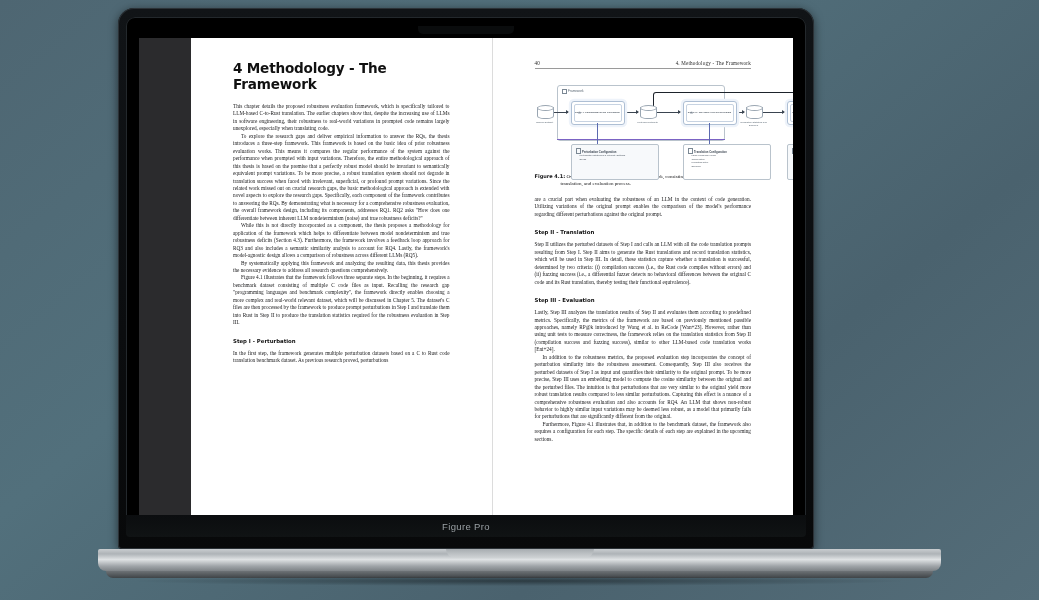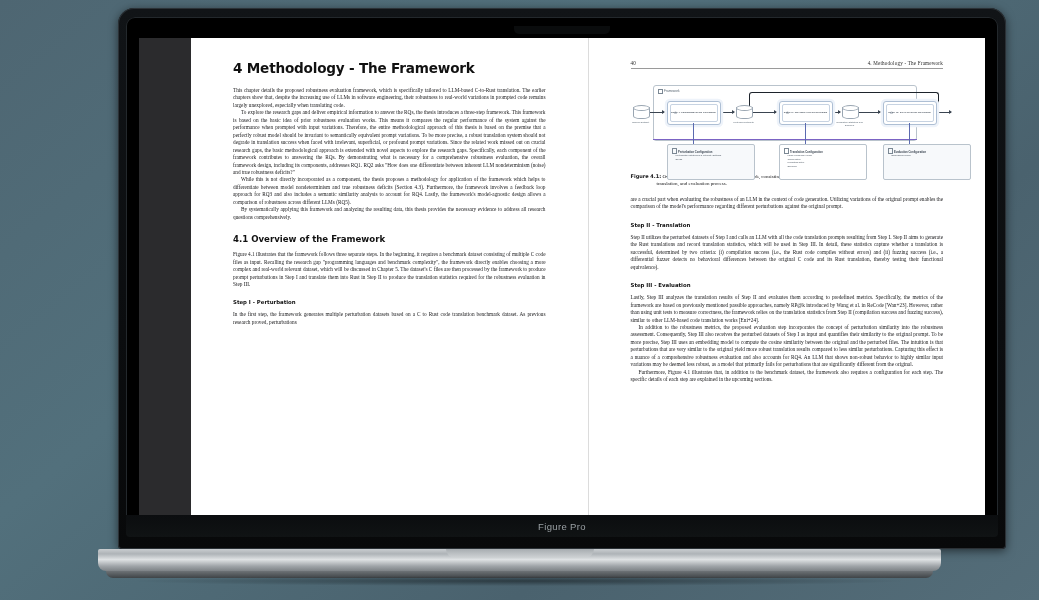--- a/index.html
+++ b/index.html
@@ -10,21 +10,21 @@
   }
   
   .backdrop{
     position:absolute;inset:0;
     background:linear-gradient(140deg,#4e6672 0%,#52707c 35%,#4a626e 70%,#546d79 100%);
   }
   
   .laptop{position:absolute;left:98px;top:8px;width:843px;height:585px;}
 
   .lid{
-    position:absolute;left:20px;top:0;width:888px;height:541px;
+    position:absolute;left:20px;top:0;width:696px;height:541px;
     background:linear-gradient(180deg,#111417 0%,#0b0d0f 60%,#08090a 100%);
     border-radius:16px 16px 4px 4px;
     box-shadow:0 2px 10px rgba(0,0,0,.55), inset 0 0 0 1px #2b3136;
   }
   .lid-inner{
     position:absolute;left:8px;top:9px;right:8px;bottom:12px;
     background:#000;border-radius:9px;
     box-shadow:inset 0 0 0 1px #23282c;
   }
   .screen{
@@ -223,21 +223,20 @@
 
           <div class="page left">
             <div class="pg-pad">
               <h1 class="chapter">4  Methodology - The Framework</h1>
 
               <p class="body">This chapter details the proposed robustness evaluation framework, which is specifically tailored to LLM-based C-to-Rust translation. The earlier chapters show that, despite the increasing use of LLMs in software engineering, their robustness to real-world variations in prompted code remains largely unexplored, especially when translating code.</p>
               <p class="body">To explore the research gaps and deliver empirical information to answer the RQs, the thesis introduces a three-step framework. This framework is based on the basic idea of prior robustness evaluation works. This means it compares the regular performance of the system against the performance when prompted with input variations. Therefore, the entire methodological approach of this thesis is based on the premise that a perfectly robust model should be invariant to semantically equivalent prompt variations. To be more precise, a robust translation system should not degrade in translation success when faced with irrelevant, superficial, or profound prompt variations. Since the related work missed out on crucial research gaps, the basic methodological approach is extended with novel aspects to explore the research gaps. Specifically, each component of the framework contributes to answering the RQs. By demonstrating what is necessary for a comprehensive robustness evaluation, the overall framework design, including its components, addresses RQ1. RQ2 asks "How does one differentiate between inherent LLM nondeterminism (noise) and true robustness deficits?"</p>
               <p class="body">While this is not directly incorporated as a component, the thesis proposes a methodology for application of the framework which helps to differentiate between model nondeterminism and true robustness deficits (Section 4.3). Furthermore, the framework involves a feedback loop approach for RQ3 and also includes a semantic similarity analysis to account for RQ4. Lastly, the framework's model-agnostic design allows a comparison of robustness across different LLMs (RQ5).</p>
               <p class="body">By systematically applying this framework and analyzing the resulting data, this thesis provides the necessary evidence to address all research questions comprehensively.</p>
 
-              <h2 class="section">4.1  Overview of the Framework</h2>
               <p class="body">Figure 4.1 illustrates that the framework follows three separate steps. In the beginning, it requires a benchmark dataset consisting of multiple C code files as input. Recalling the research gap "programming languages and benchmark complexity", the framework directly enables choosing a more complex and real-world relevant dataset, which will be discussed in Chapter 5. The dataset's C files are then processed by the framework to produce prompt perturbations in Step I and translate them into Rust in Step II to produce the translation statistics required for the robustness evaluation in Step III.</p>
 
               <h3 class="sub">Step I - Perturbation</h3>
               <p class="body">In the first step, the framework generates multiple perturbation datasets based on a C to Rust code translation benchmark dataset. As previous research proved, perturbations</p>
             </div>
           </div>
 
           <div class="page">
             <div class="pg-pad">
 

